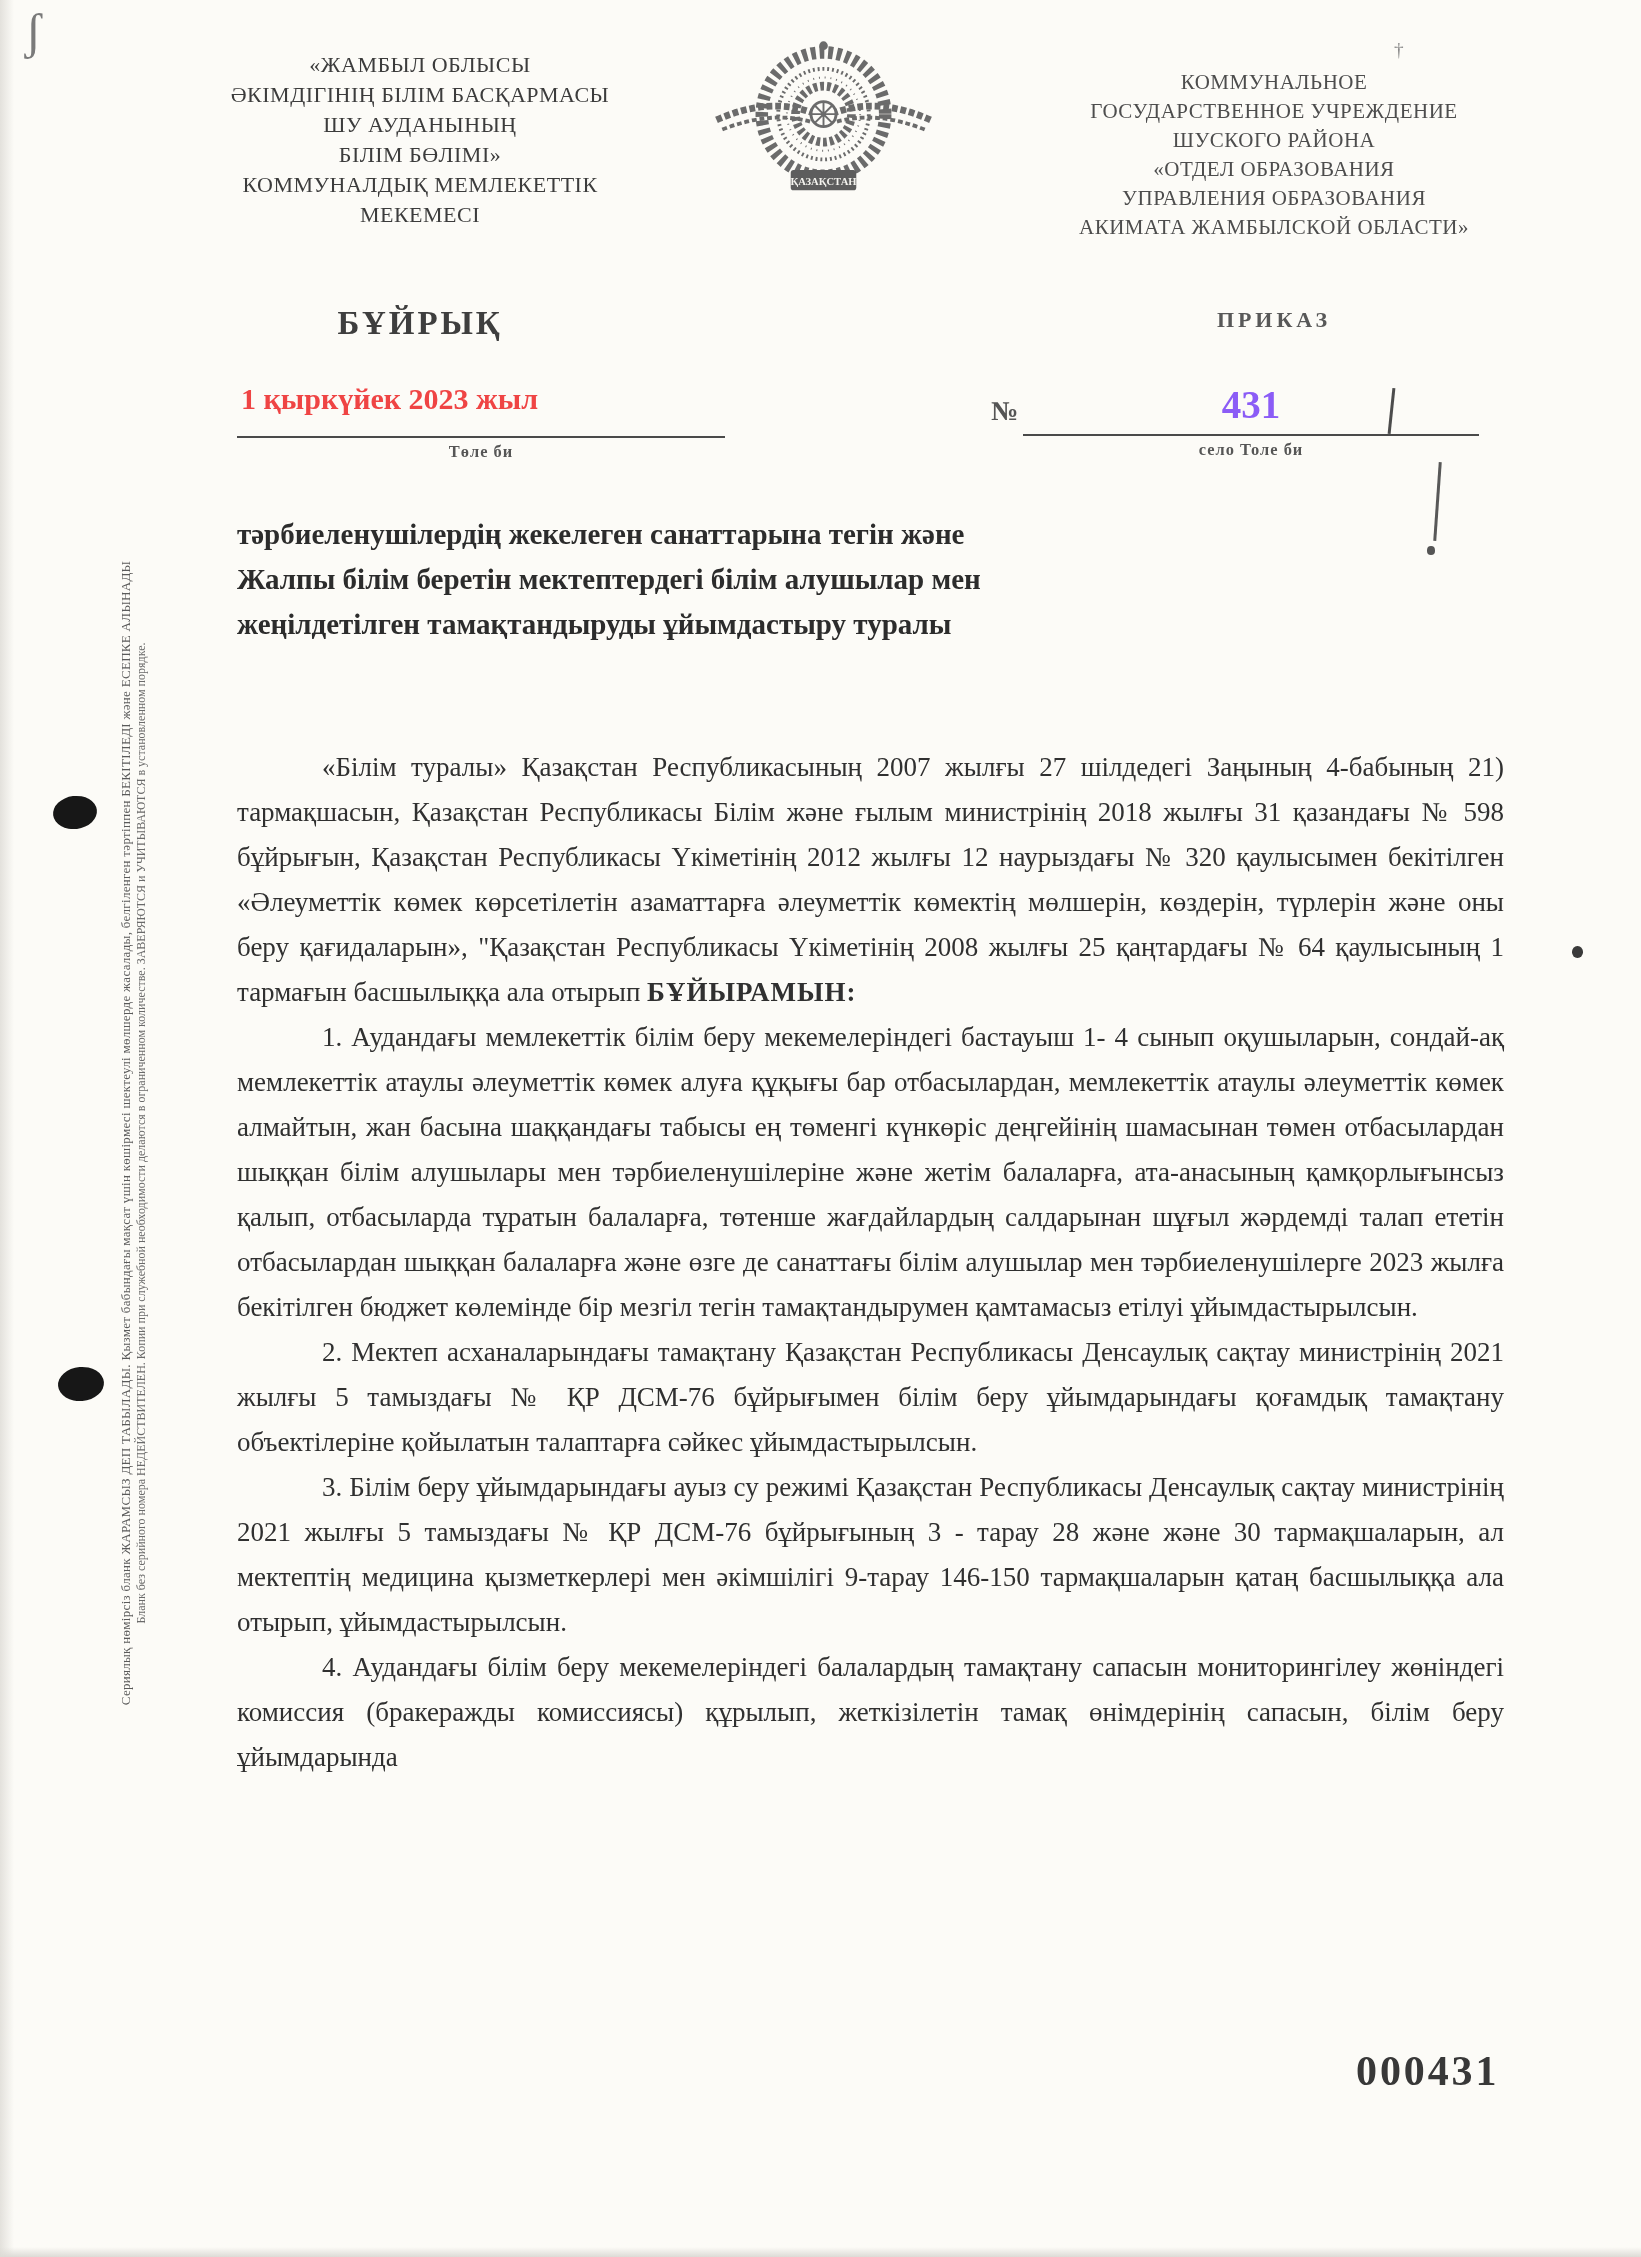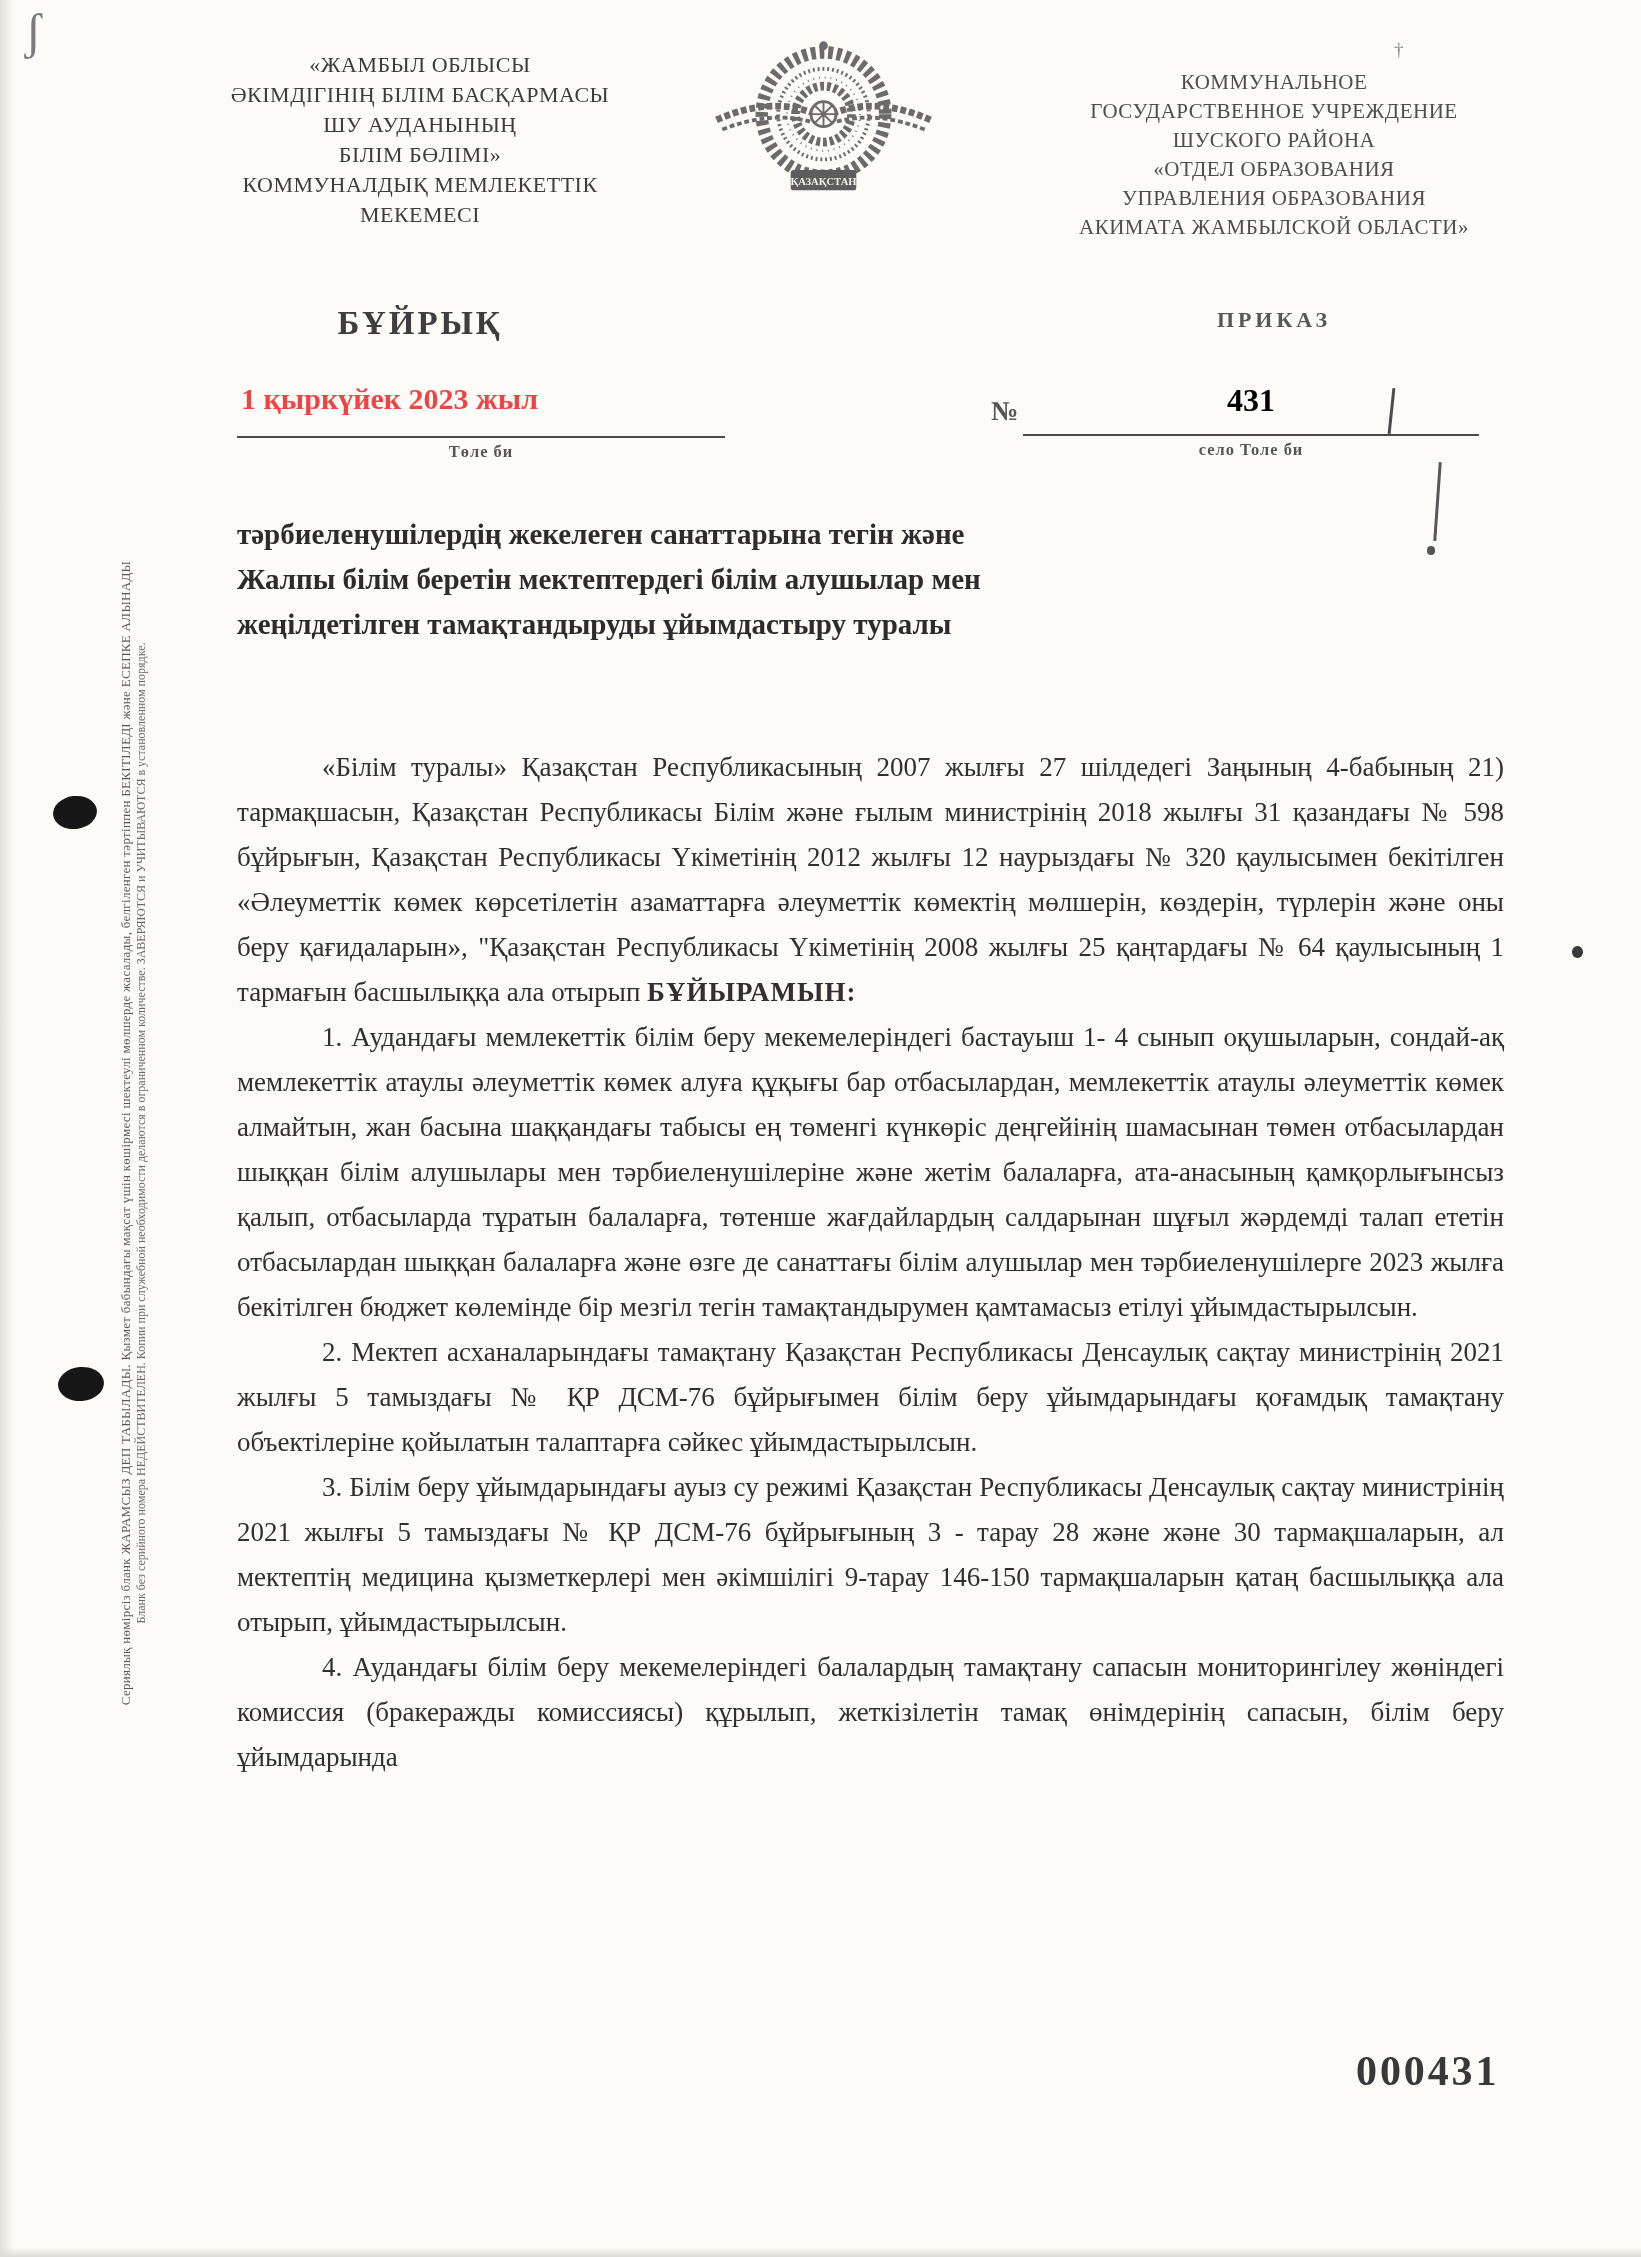--- a/index.html
+++ b/index.html
@@ -24,21 +24,21 @@
   .heading-ru{left:970px;top:307px;width:608px;font-size:22px;letter-spacing:3.9px;color:#585858;}
 
   .date-line{position:absolute;left:241px;top:382px;width:483px;font-size:30px;font-weight:bold;color:#ef4444;}
   .rule{position:absolute;border-top:2.9px solid #4a4a4a;}
   .rule-left{left:237px;top:436px;width:488px;}
   .rule-right{left:1023px;top:434px;width:456px;}
   .place{position:absolute;text-align:center;font-size:16.4px;font-weight:bold;color:#565656;letter-spacing:1px;}
   .place-kk{left:237px;top:442px;width:488px;}
   .place-ru{left:1023px;top:440px;width:456px;}
   .num-sign{position:absolute;left:991px;top:396px;font-size:27px;font-weight:bold;color:#555;}
-  .num-value{position:absolute;left:1023px;top:382px;width:456px;text-align:center;font-size:32px;font-weight:bold;color:#000000;}
+  .num-value{position:absolute;left:1023px;top:382px;width:456px;text-align:center;font-size:39px;font-weight:bold;color:#8b5cf6;}
 
   .doc-title{position:absolute;left:237px;top:512px;width:1101px;
     font-size:29px;font-weight:bold;line-height:45px;color:#2c2c2c;}
 
   .body-text{position:absolute;left:237px;top:745px;width:1267px;
     font-size:27px;line-height:45px;text-align:justify;color:#303030;}
   .body-text p{margin:0;text-indent:85px;}
   .decree-word{font-weight:bold;letter-spacing:1px;}
 
   .serial{position:absolute;left:1356px;top:2047px;font-size:42px;font-weight:bold;

